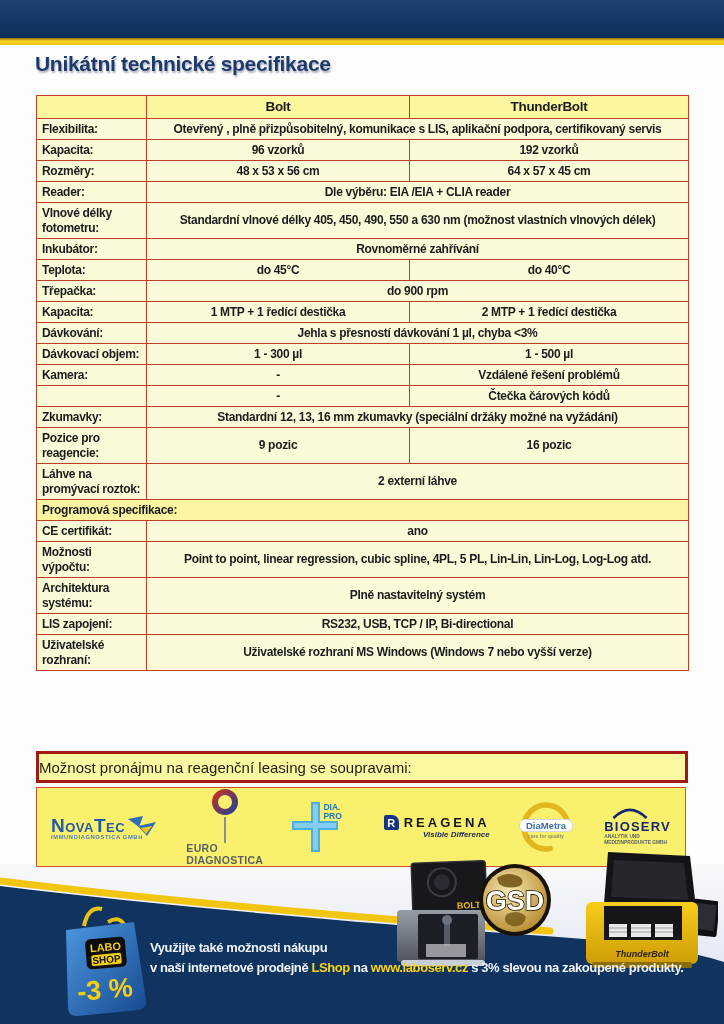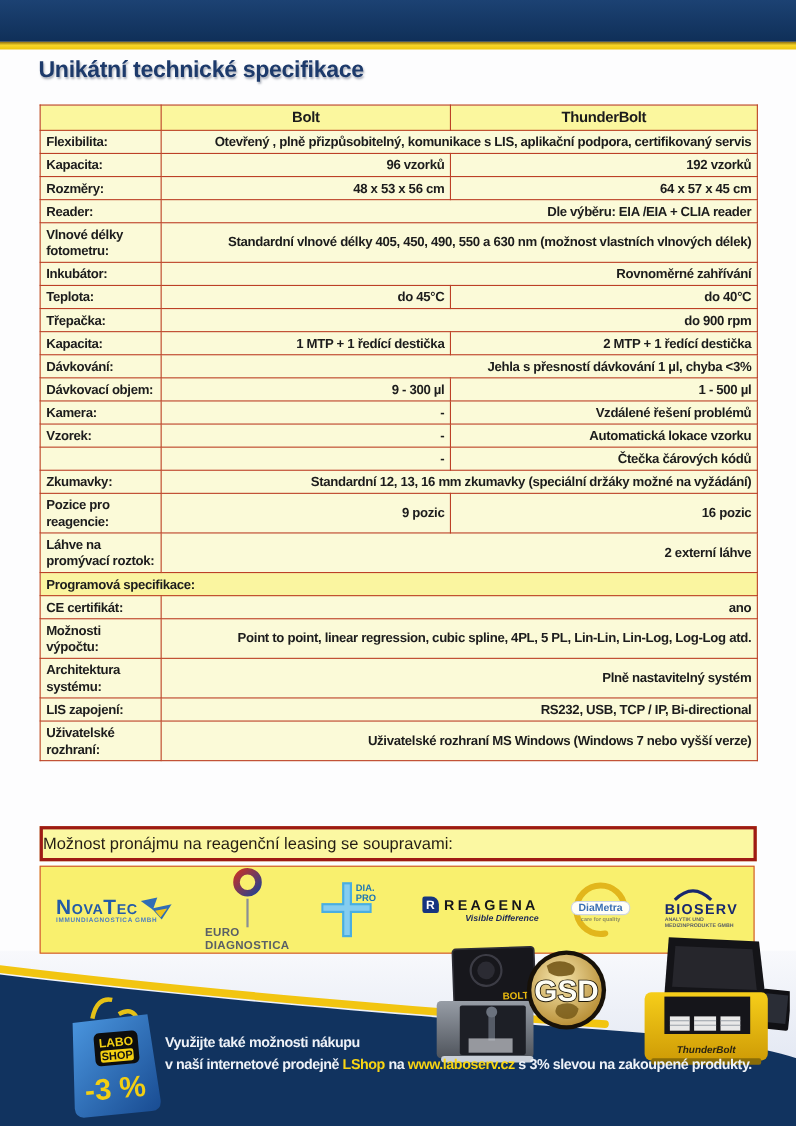--- a/index.html
+++ b/index.html
@@ -17,21 +17,21 @@
   .title{position:absolute;left:35px;top:52px;font-size:21px;font-weight:bold;
     color:#1d3a6b;letter-spacing:-0.3px;text-shadow:1px 1.5px 2px #a8adb8;}
   
   table.spec{position:absolute;left:36px;top:95px;width:652px;
     border-collapse:collapse;background:#fbfad8;table-layout:fixed;}
   table.spec th,table.spec td{
     border:1.5px solid #bc4026;color:#1c1c1c;font-weight:bold;
     font-size:12px;line-height:1.25;letter-spacing:-0.3px;padding:2.5px 5px;}
   table.spec th{background:#fbf79e;font-size:13.5px;text-align:center;height:17px;}
   table.spec td.label{text-align:left;}
-  table.spec td.val{text-align:right;}
+  table.spec td.val{text-align:center;}
   table.spec td.section{background:#faf5a0;text-align:left;}
   
   .banner{position:absolute;left:36px;top:751px;width:646px;height:26px;
     background:#fbf8a2;border:3px solid #9e1b14;display:flex;align-items:center;
     justify-content:flex-start;font-size:15px;font-weight:normal;color:#241d14;}
   
   .logos{position:absolute;left:36px;top:787px;width:650px;height:80px;
     background:#f9f06e;border:1px solid #d0512f;display:flex;align-items:center;
     justify-content:space-between;padding:0 14px;box-sizing:border-box;z-index:2;}
   .logo{display:flex;flex-direction:column;justify-content:center;}
@@ -140,32 +140,27 @@
         <td class="label">Kapacita:</td>
         <td class="val">1 MTP + 1 ředící destička</td>
         <td class="val">2 MTP + 1 ředící destička</td>
       </tr>
       <tr>
         <td class="label">Dávkování:</td>
         <td class="val" colspan="2">Jehla s přesností dávkování 1 µl, chyba &lt;3%</td>
       </tr>
       <tr>
         <td class="label">Dávkovací objem:</td>
-        <td class="val">9 - 300 µl</td>
+        <td class="val">1 - 300 µl</td>
         <td class="val">1 - 500 µl</td>
       </tr>
       <tr>
         <td class="label">Kamera:</td>
         <td class="val">-</td>
         <td class="val">Vzdálené řešení problémů</td>
-      </tr>
-      <tr>
-        <td class="label">Vzorek:</td>
-        <td class="val">-</td>
-        <td class="val">Automatická lokace vzorku</td>
       </tr>
       <tr>
         <td class="label"></td>
         <td class="val">-</td>
         <td class="val">Čtečka čárových kódů</td>
       </tr>
       <tr>
         <td class="label">Zkumavky:</td>
         <td class="val" colspan="2">Standardní 12, 13, 16 mm zkumavky (speciální držáky možné na vyžádání)</td>
       </tr>

